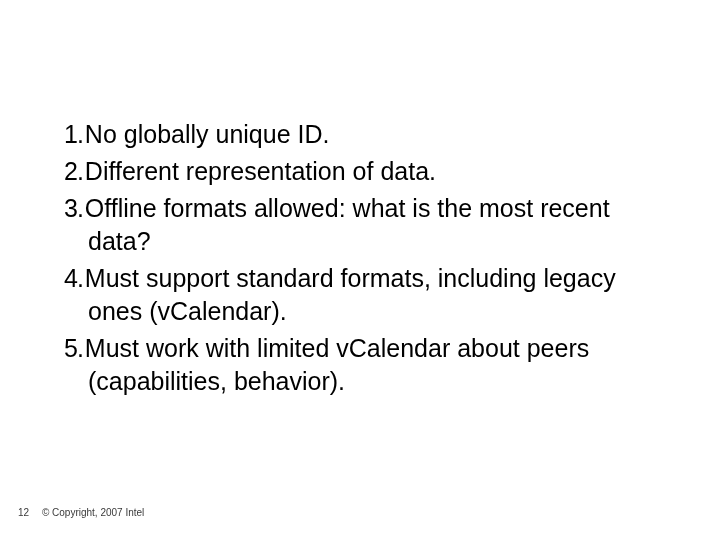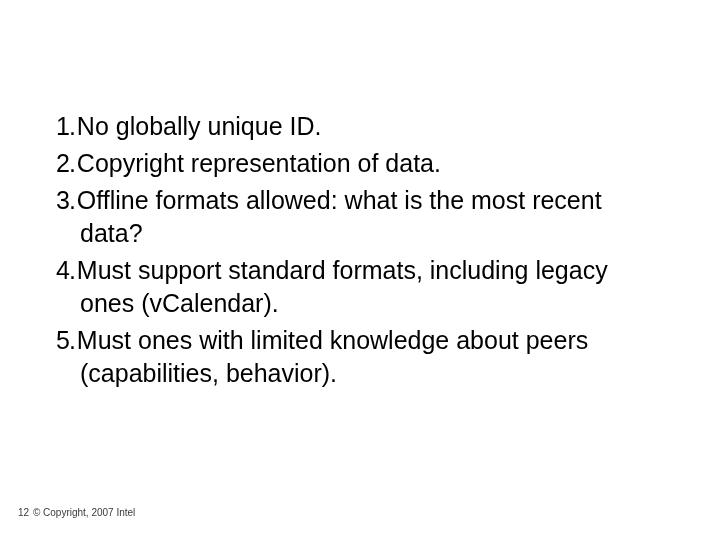--- a/index.html
+++ b/index.html
@@ -18,21 +18,21 @@
     height: 540px;
     box-sizing: border-box;
   }
   .content {
     position: absolute;
     top: 110px;
     left: 56px;
     right: 56px;
   }
   ol.list {
-    margin: 0;
+    margin: 8px;
     padding: 0;
     list-style: none;
     counter-reset: item;
   }
   ol.list > li {
     counter-increment: item;
     font-size: 25px;
     line-height: 1.32;
     margin: 0 0 4px 0;
     padding-left: 24px;
@@ -45,33 +45,33 @@
   }
   .footer {
     position: absolute;
     left: 18px;
     bottom: 22px;
     font-size: 10px;
     color: #3a3a3a;
   }
   .footer .pg {
     display: inline-block;
-    margin-right: 1px;
+    margin-right: 10px;
   }
 </style>
 </head>
 <body>
 
 <div class="slide">
   <div class="content">
     <ol class="list">
       <li>No globally unique ID.</li>
-      <li>Copyright representation of data.</li>
+      <li>Different representation of data.</li>
       <li>Offline formats allowed: what is the most recent data?</li>
       <li>Must support standard formats, including legacy ones  (vCalendar).</li>
-      <li>Must ones with limited knowledge about peers (capabilities, behavior).</li>
+      <li>Must work with limited vCalendar about peers (capabilities, behavior).</li>
     </ol>
   </div>
   <div class="footer">
     <span class="pg">12</span>
     <span>© Copyright, 2007 Intel</span>
   </div>
 </div>
 
 </body></html>

